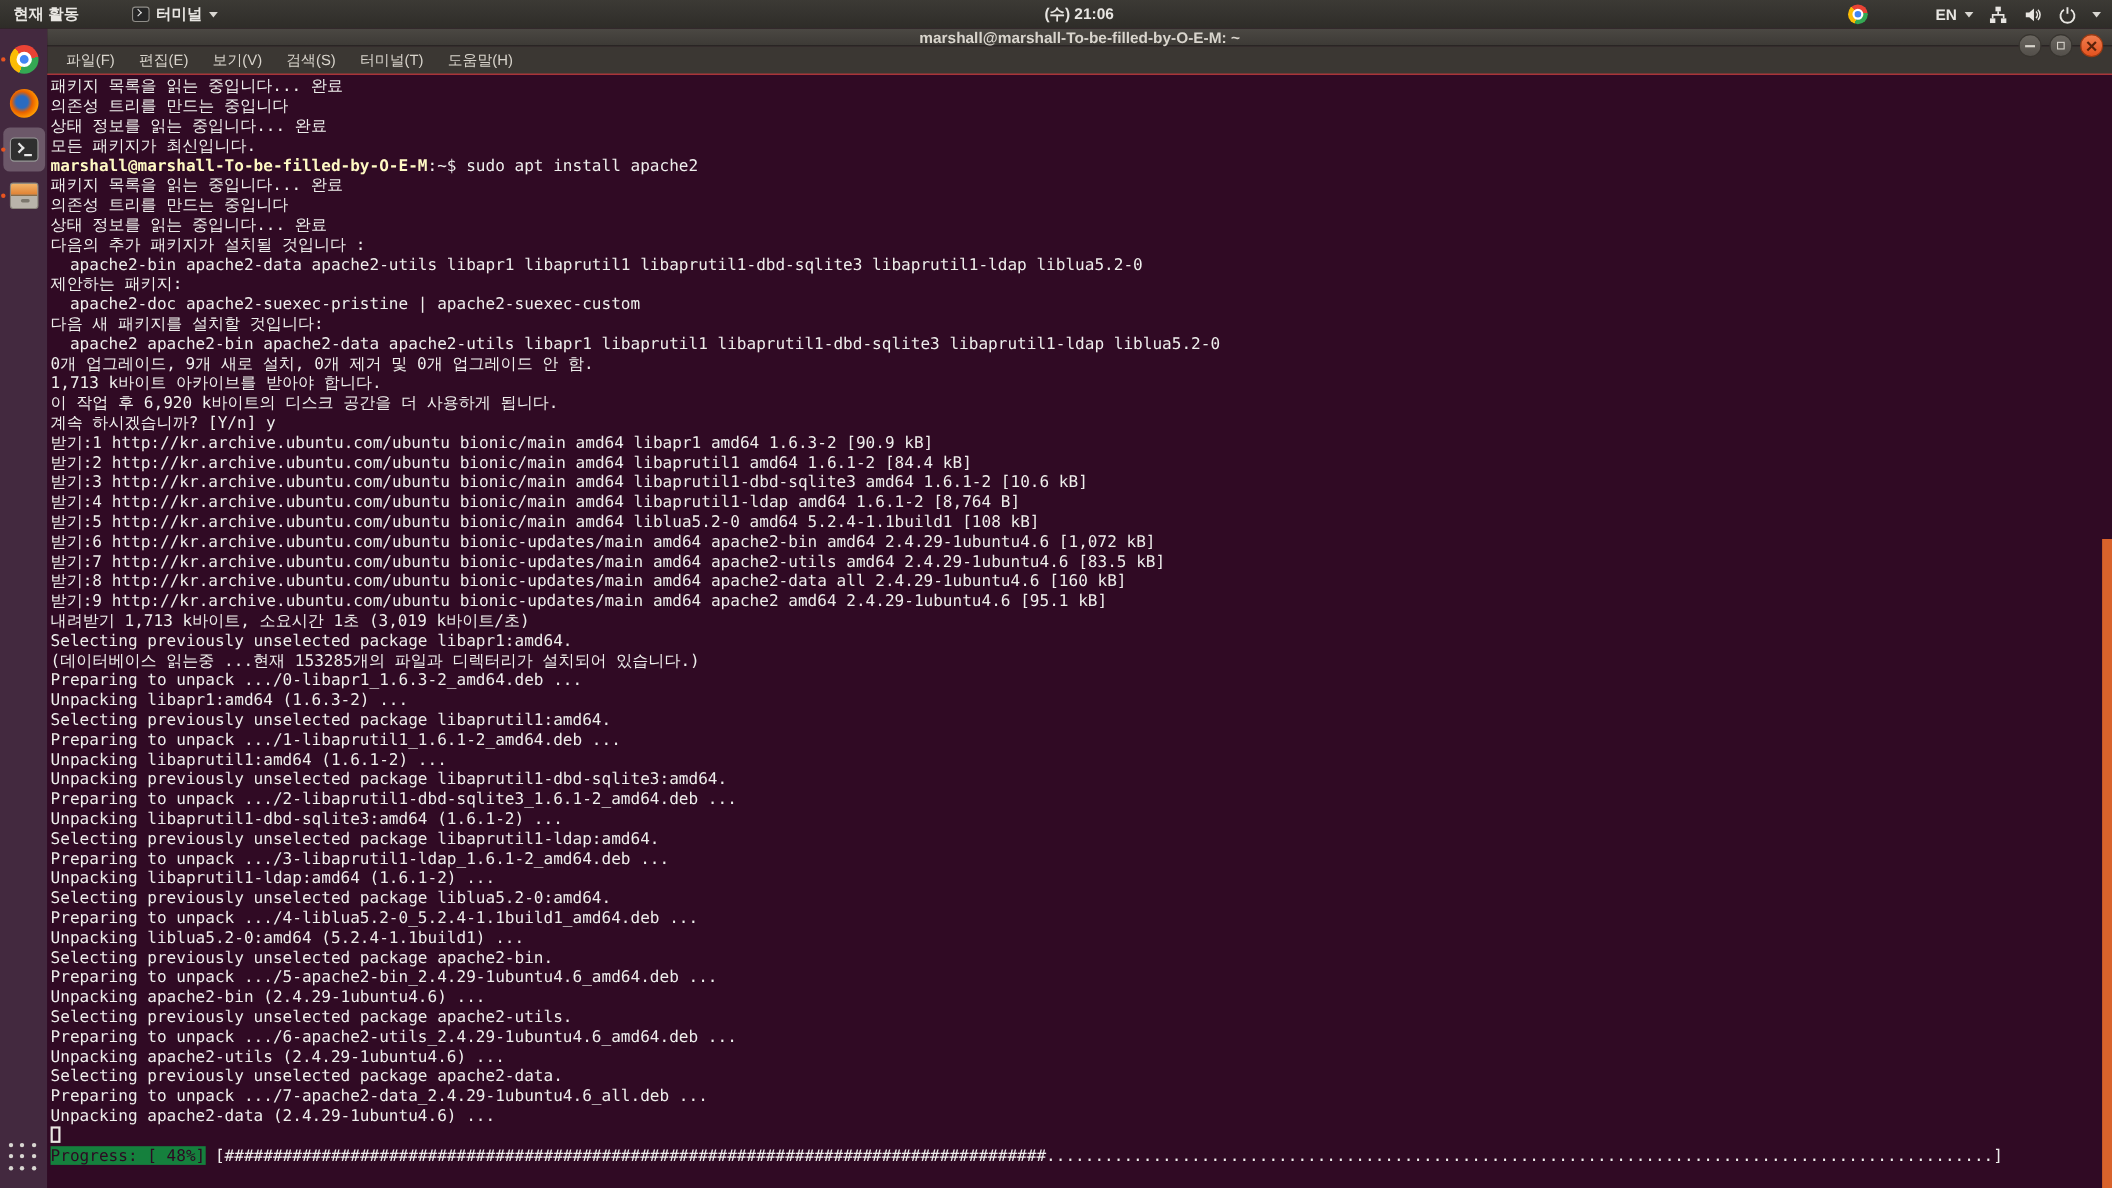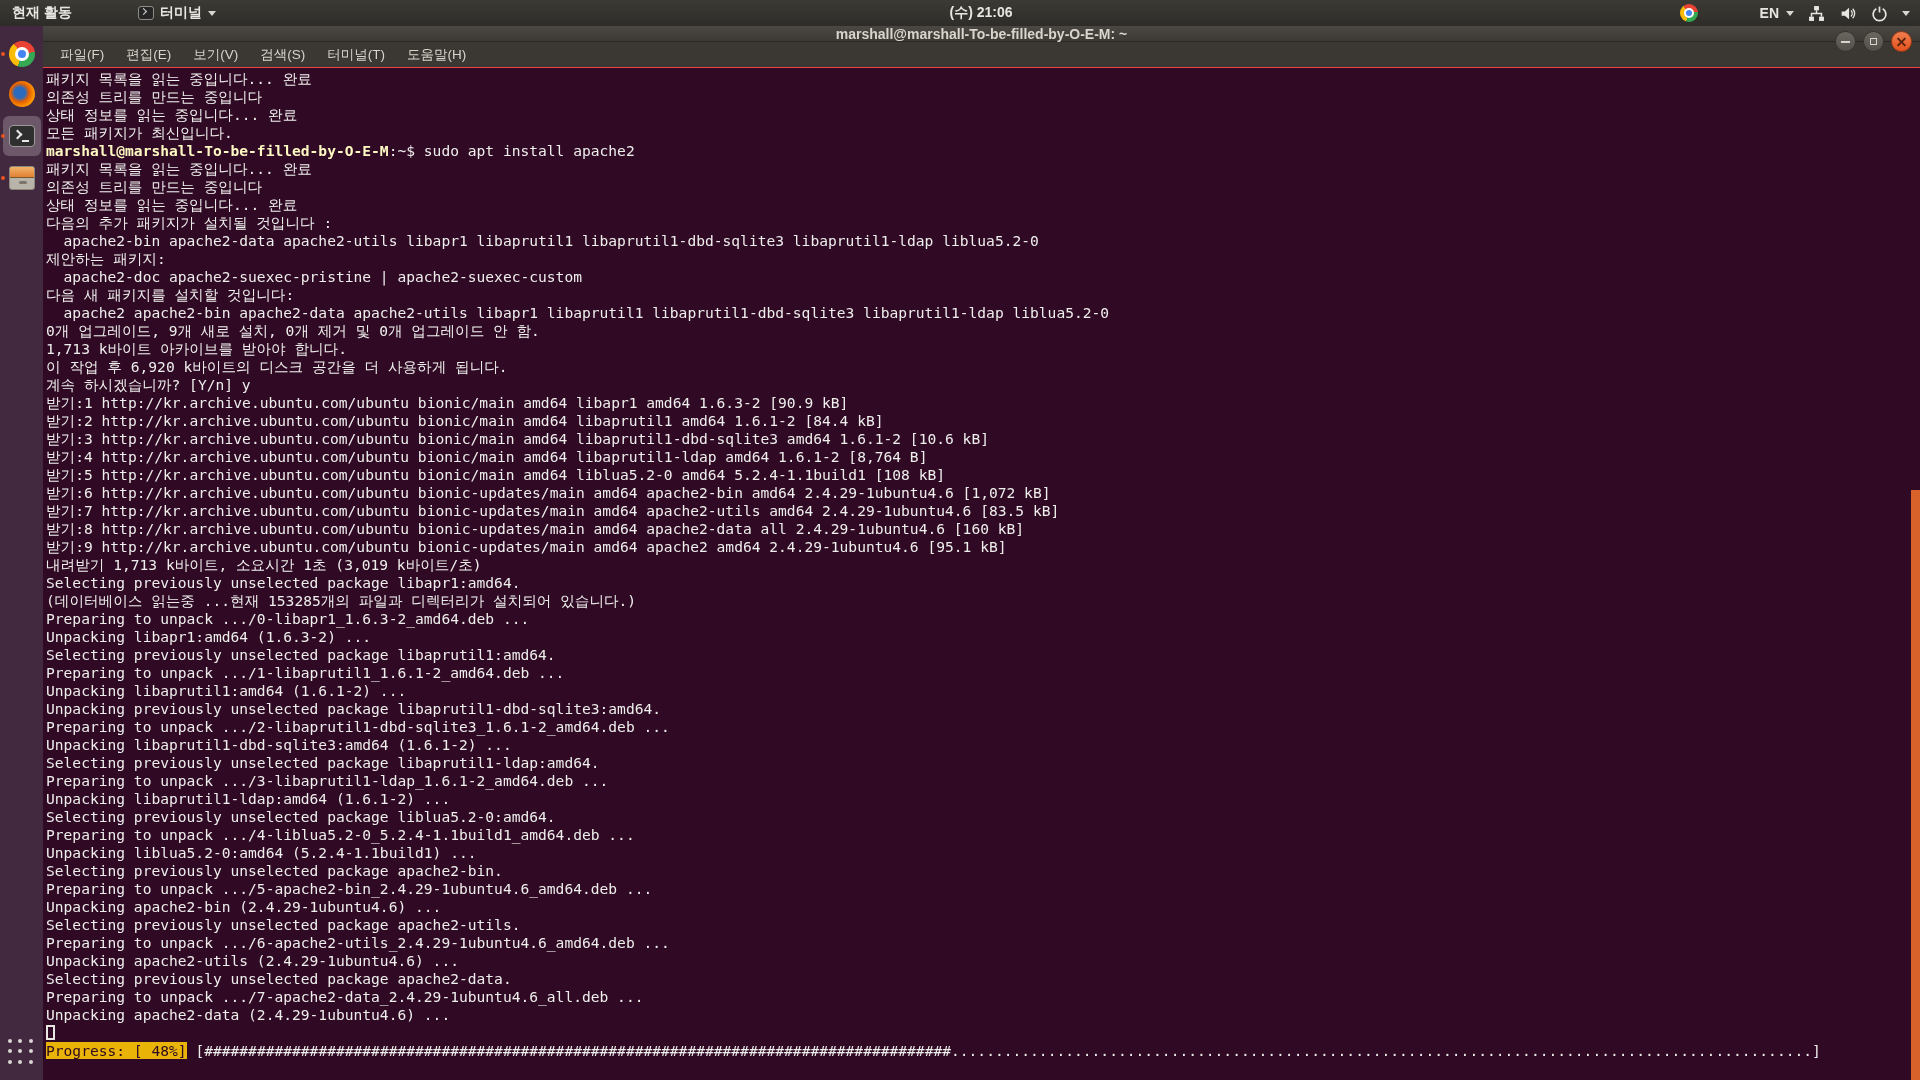--- a/index.html
+++ b/index.html
@@ -3,21 +3,21 @@
 <meta charset="utf-8">
 <style>
   * { margin:0; padding:0; box-sizing:border-box; }
   html,body { width:1920px; height:1080px; overflow:hidden; background:#2d0a22;
               font-family:"Liberation Sans","DejaVu Sans",sans-serif; }
 
   
   .topbar{ position:absolute; left:0; top:0; width:1920px; height:26px;
            background:linear-gradient(#3c3a35,#2e2c28); color:#e8e6e2;
            display:flex; align-items:center; font-size:14px; font-weight:bold; z-index:50; }
-  .topbar .left{ display:flex; align-items:center; gap:18px; padding-left:12px; }
+  .topbar .left{ display:flex; align-items:center; padding-left:12px; }
   .topbar .center{ position:absolute; left:0; right:0; text-align:center; pointer-events:none;margin-left:42px; }
   .topbar .right{ margin-left:auto; display:flex; align-items:center; gap:14px; padding-right:10px; }
   .appmenu{ display:flex; align-items:center; gap:6px;margin-left:48px; }
   .mini-term{ width:16px; height:14px; background:#262626; border:1px solid #8f8d88; border-radius:3px;
               position:relative; }
   .mini-term::before{ content:""; position:absolute; left:2px; top:2px; width:4px; height:4px;
               border-left:1.5px solid #dcdcdc; border-bottom:1.5px solid #dcdcdc; transform:rotate(-135deg); }
   .chev{ width:0; height:0; border-left:4px solid transparent; border-right:4px solid transparent;
          border-top:5px solid #d9d7d2; display:inline-block; }
   .chrome-ball{ width:18px; height:18px; border-radius:50%; position:relative;
@@ -74,21 +74,21 @@
   .menubar{ height:26px; background:#3b3733; display:flex; align-items:center; gap:0; padding-left:6px;
             border-bottom:1px solid #ef4444; }
   .menu-item{ color:#d8d4cc; font-size:13.5px; padding:3px 11px; }
 
   .term{ flex:1; background:#300a24; position:relative; overflow:hidden;
          font-family:"DejaVu Sans Mono","Liberation Mono",monospace;
          font-size:14.6px; line-height:18px; color:#eeeeec; padding:2px 0 0 3px; }
   .line{ white-space:pre; height:18px; }
   .p-user{ color:#fef9c3; font-weight:bold; }
   .cursor{ display:inline-block; width:9px; height:15px; border:2px solid #e9e5e2; vertical-align:-2px; }
-  .progress-label{ background:#eab308; color:#2d0922; }
+  .progress-label{ background:#15803d; color:#2d0922; }
   .scrollbar{ position:absolute; right:0; top:422px; bottom:0; width:9px; background:#d9622b; }
 </style>
 </head>
 <body>
 
 <div class="topbar">
   <div class="left">
     <span>현재 활동</span>
     <span class="appmenu">
       <span class="mini-term"></span>

